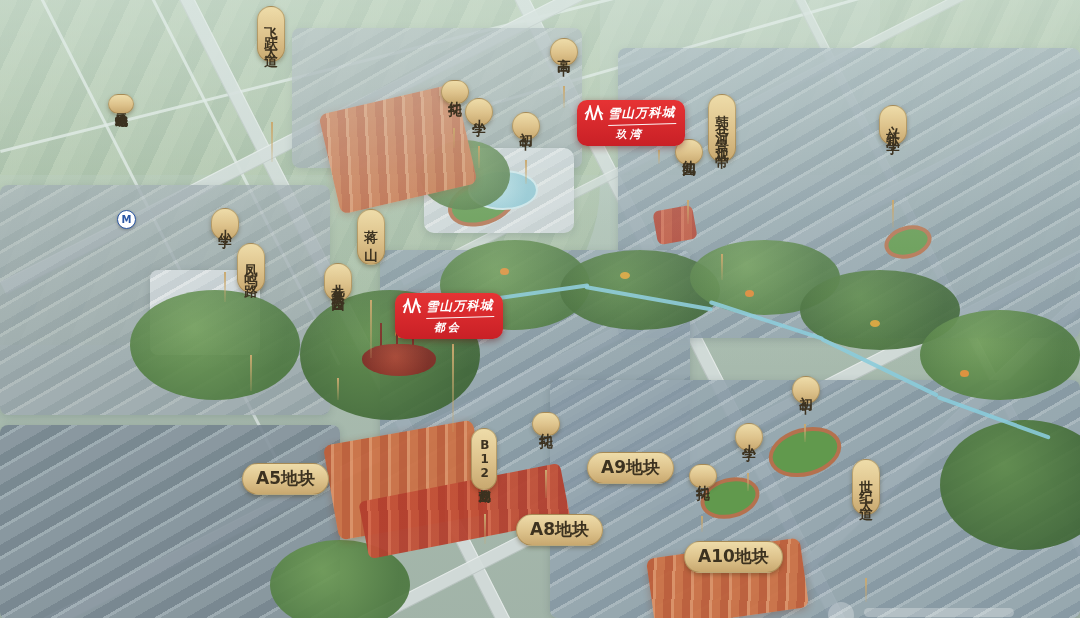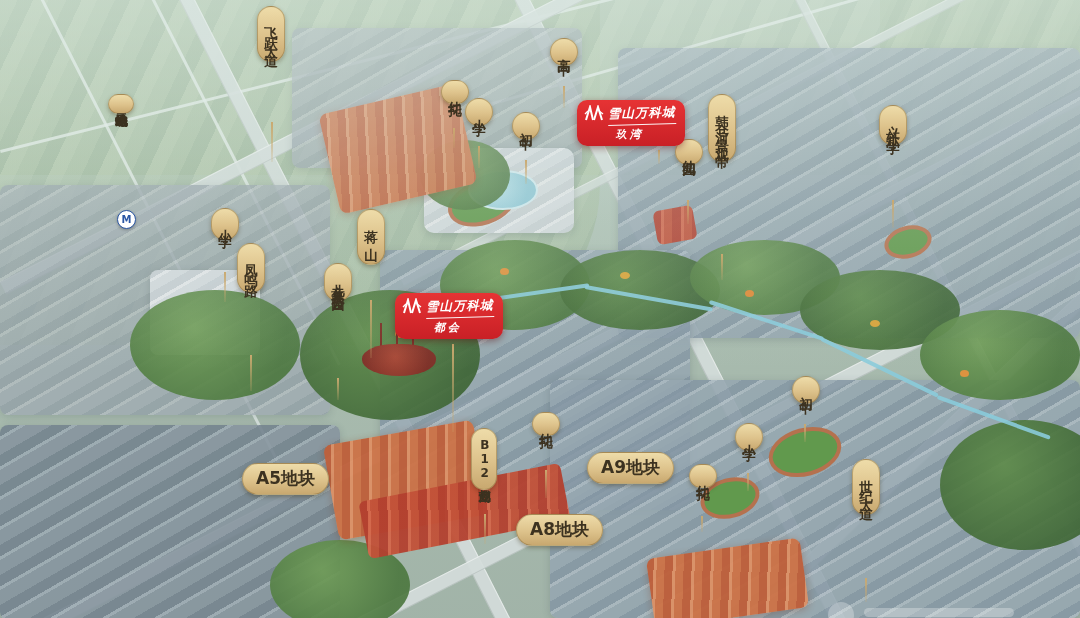--- a/index.html
+++ b/index.html
@@ -190,20 +190,21 @@
   <div class="abs pill v" style="left:211px;top:208px;letter-spacing:6px;">小学</div>
   <div class="abs pill v" style="left:237px;top:243px;letter-spacing:10px;">凤鸣路</div>
   <div class="abs pill v" style="left:357px;top:209px;letter-spacing:18px;">蒋山</div>
   <div class="abs pill v" style="left:324px;top:263px;letter-spacing:3px;">儿童复合公园</div>
   <div class="abs pill v" style="left:471px;top:428px;font-size:12px;">B12规划商业</div>
   <div class="abs pill v" style="left:532px;top:412px;letter-spacing:2px;">幼托</div>
   <div class="abs pill h" style="left:587px;top:452px;">A9地块</div>
   <div class="abs pill h" style="left:500px;top:514px;margin-left:16px;">A8地块</div>
   <div class="abs pill h" style="left:242px;top:463px;">A5地块</div>
   <div class="abs pill v" style="left:689px;top:464px;letter-spacing:2px;">幼托</div>
+  <div class="abs pill h" style="left:684px;top:541px;">A10地块</div>
   <div class="abs pill v" style="left:792px;top:376px;letter-spacing:4px;">初中</div>
   <div class="abs pill v" style="left:735px;top:423px;letter-spacing:4px;">小学</div>
   <div class="abs pill v" style="left:852px;top:459px;letter-spacing:9px;">世纪大道</div>
 
   <div class="abs metro" style="left:117px;top:210px;">
     <span>M</span>
   </div>
 
   <div class="abs badge" style="left:577px;top:100px;">
     <div class="badge-row">

